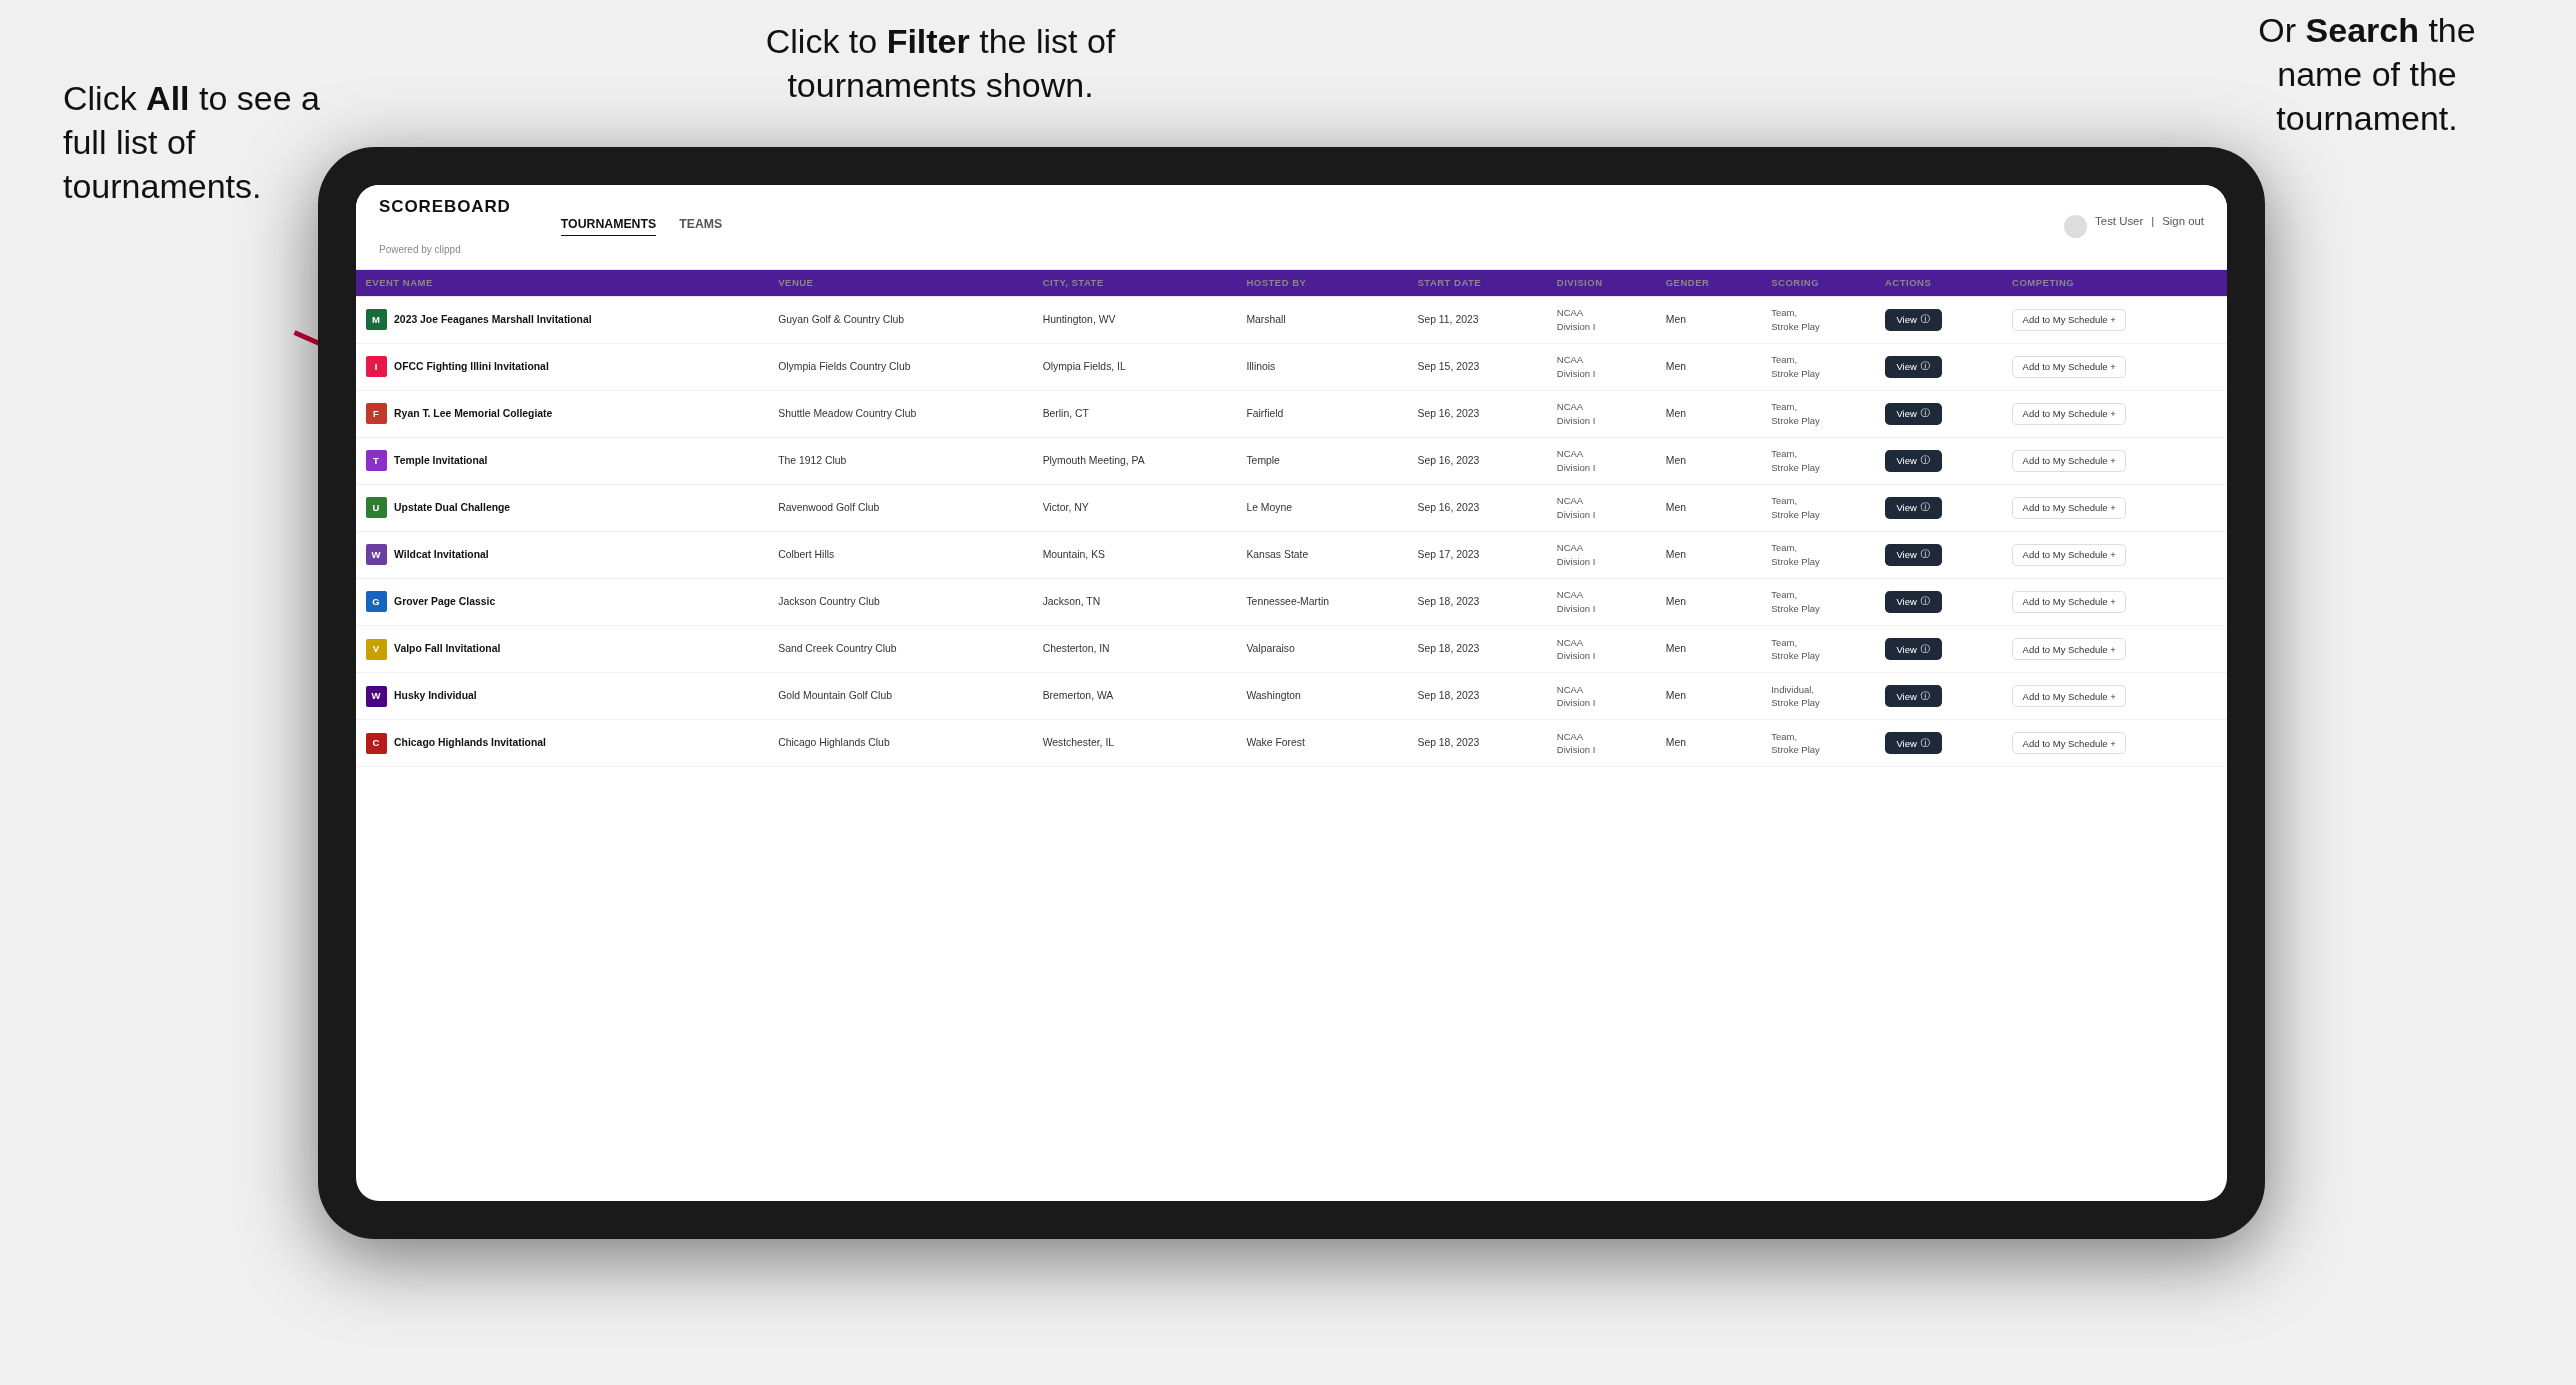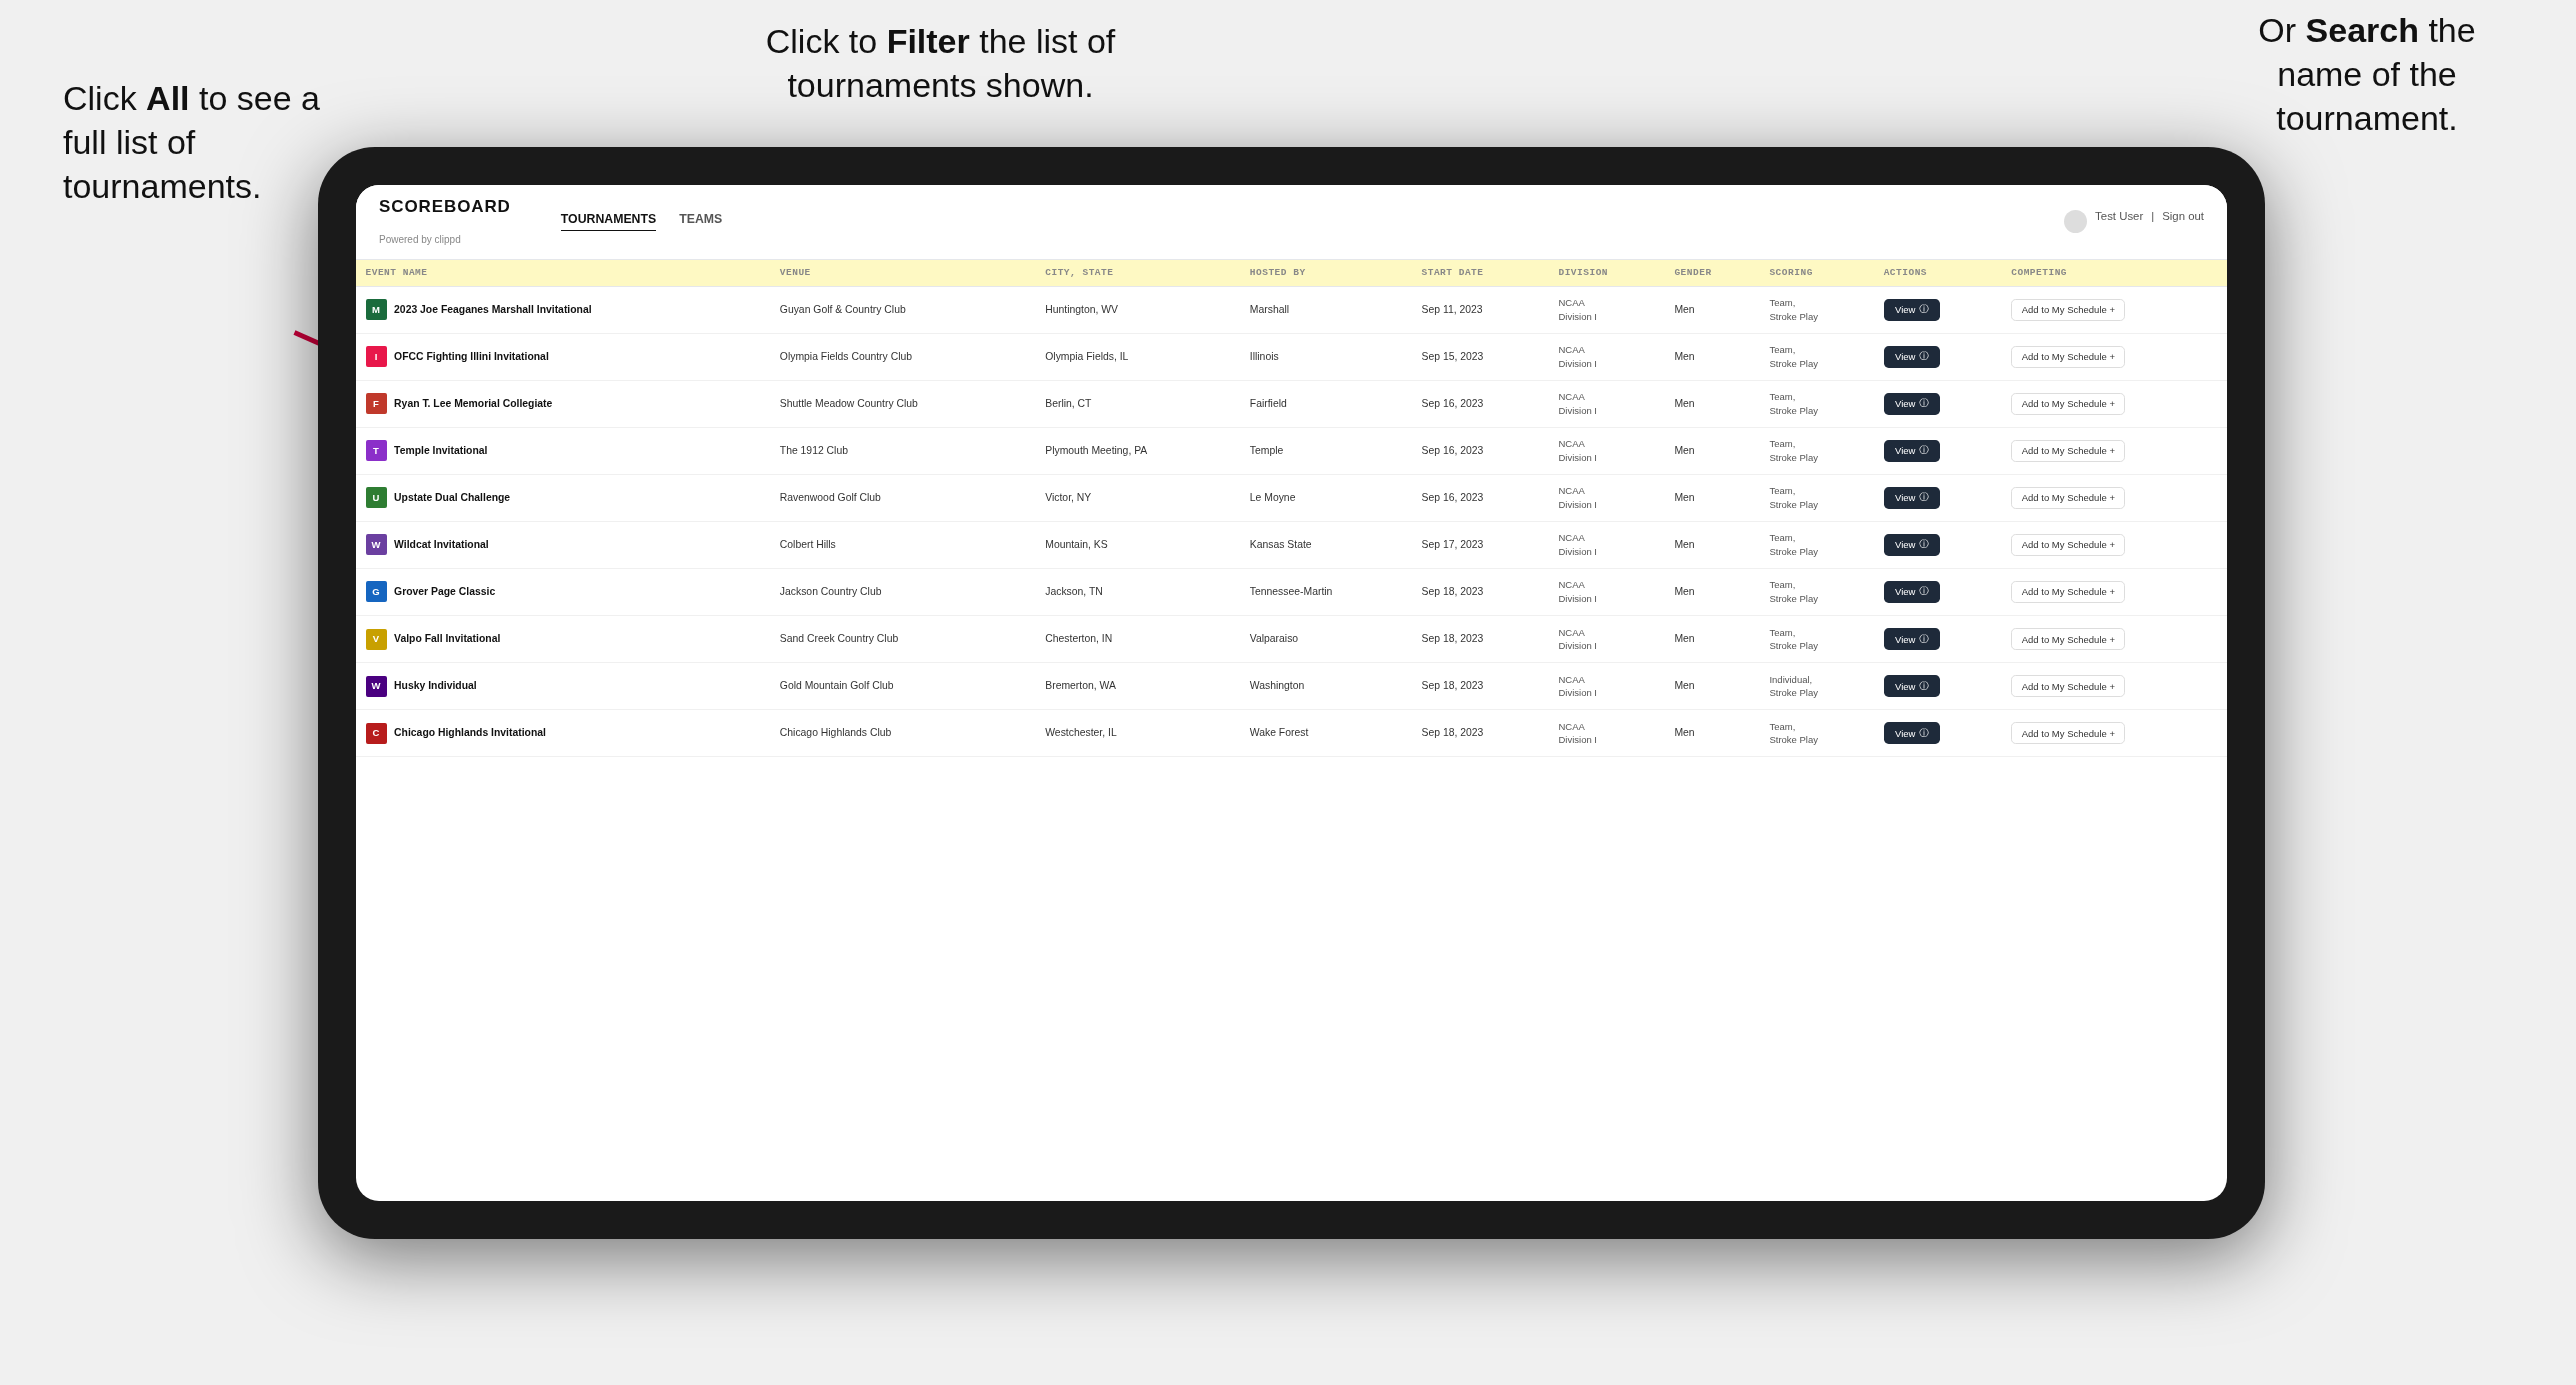--- a/index.html
+++ b/index.html
@@ -70,20 +70,21 @@
       padding: 13.3px 23px;
       border-bottom: 0.9px solid #e5e7eb;
       background: #fff;
       gap: 38px;
     }
 
     .logo-area {
       display: flex;
       flex-direction: column;
       line-height: 1;
+      gap: 10px;
     }
     .logo-text {
       font-size: 17px;
       font-weight: 900;
       letter-spacing: 0.9px;
       color: #111;
     }
     .logo-sub {
       font-size: 10px;
       color: #888;
@@ -191,23 +192,22 @@
       overflow-y: auto;
     }
 
     table {
       width: 100%;
       border-collapse: collapse;
       font-size: 10.4px;
     }
 
     thead tr {
-      background: #fef9c3;
+      background: #4c1d95;
       border-bottom: 0.9px solid #e5e7eb;
-      font-family: Liberation Mono, monospace;
     }
     thead th {
       padding: 7.6px 9.5px;
       text-align: left;
       font-size: 9.5px;
       font-weight: 700;
       color: #888;
       letter-spacing: 0.5px;
       text-transform: uppercase;
       white-space: nowrap;

